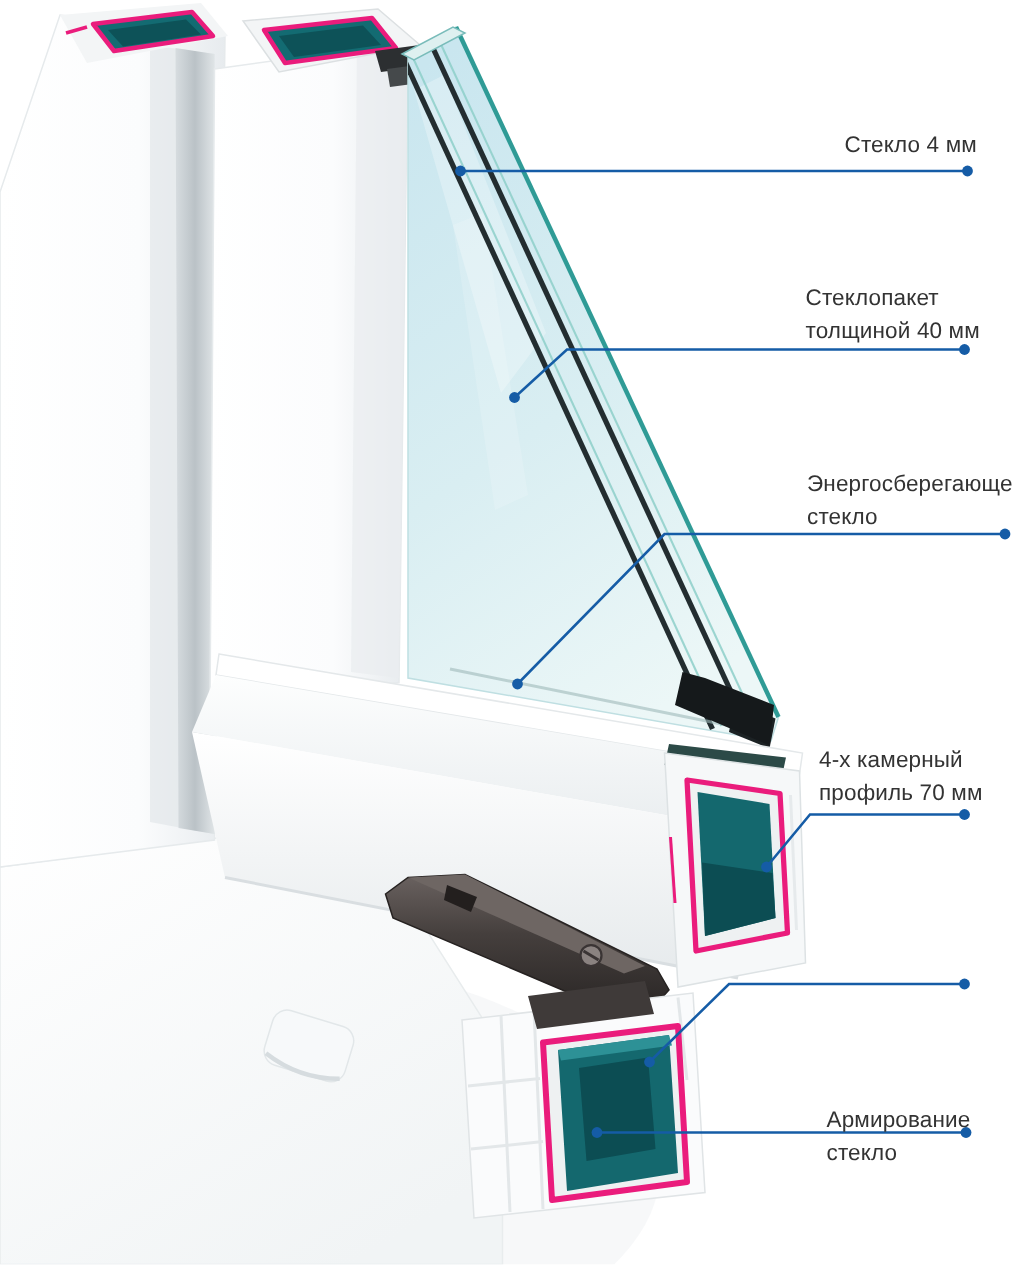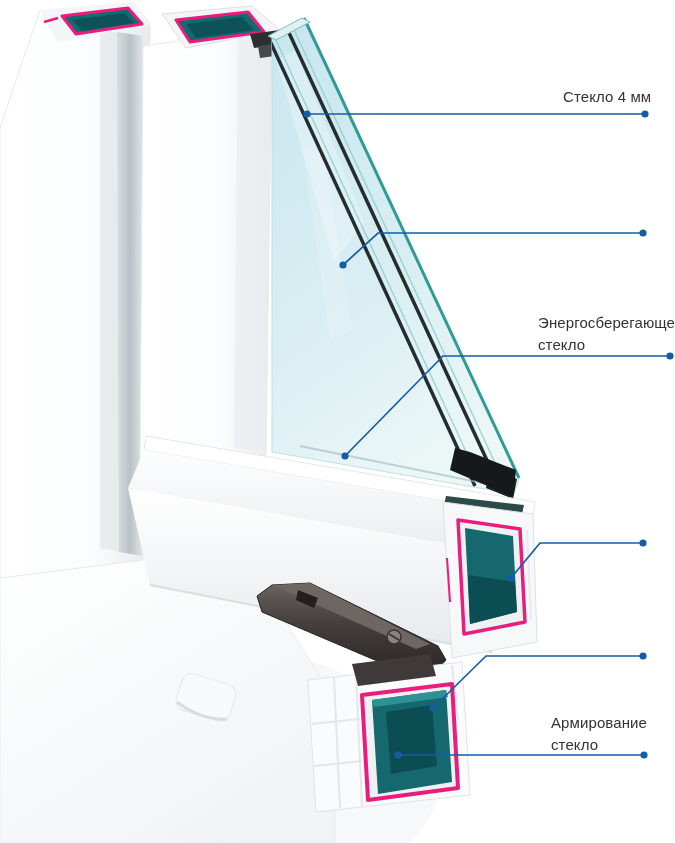--- a/index.html
+++ b/index.html
@@ -169,27 +169,31 @@
     <circle cx="398" cy="755" r="3.6"></circle>
     <circle cx="644" cy="755" r="3.6"></circle>
   </g>
 </svg>
 
 <div class="label" style="left:563px;top:86px">
   <span>Стекло 4 мм</span>
   <span></span>
 </div>
 <div class="label" style="left:537px;top:188px">
+  <span>Стеклопакет</span>
+  <span>толщиной 40 мм</span>
 </div>
 <div class="label" style="left:538px;top:312px">
   <span>Энергосберегающее</span>
   <span>стекло</span>
 </div>
 <div class="label" style="left:546px;top:496px">
+  <span>4-х камерный</span>
+  <span>профиль 70 мм</span>
 </div>
 <div class="label" style="left:543px;top:611px">
 </div>
-<div class="label" style="left:551px;top:712px">
+<div class="label" style="left:551px;top:736px">
   <span>Армирование</span>
   <span>стекло</span>
 </div>
 
 </div>
 
 </body></html>

